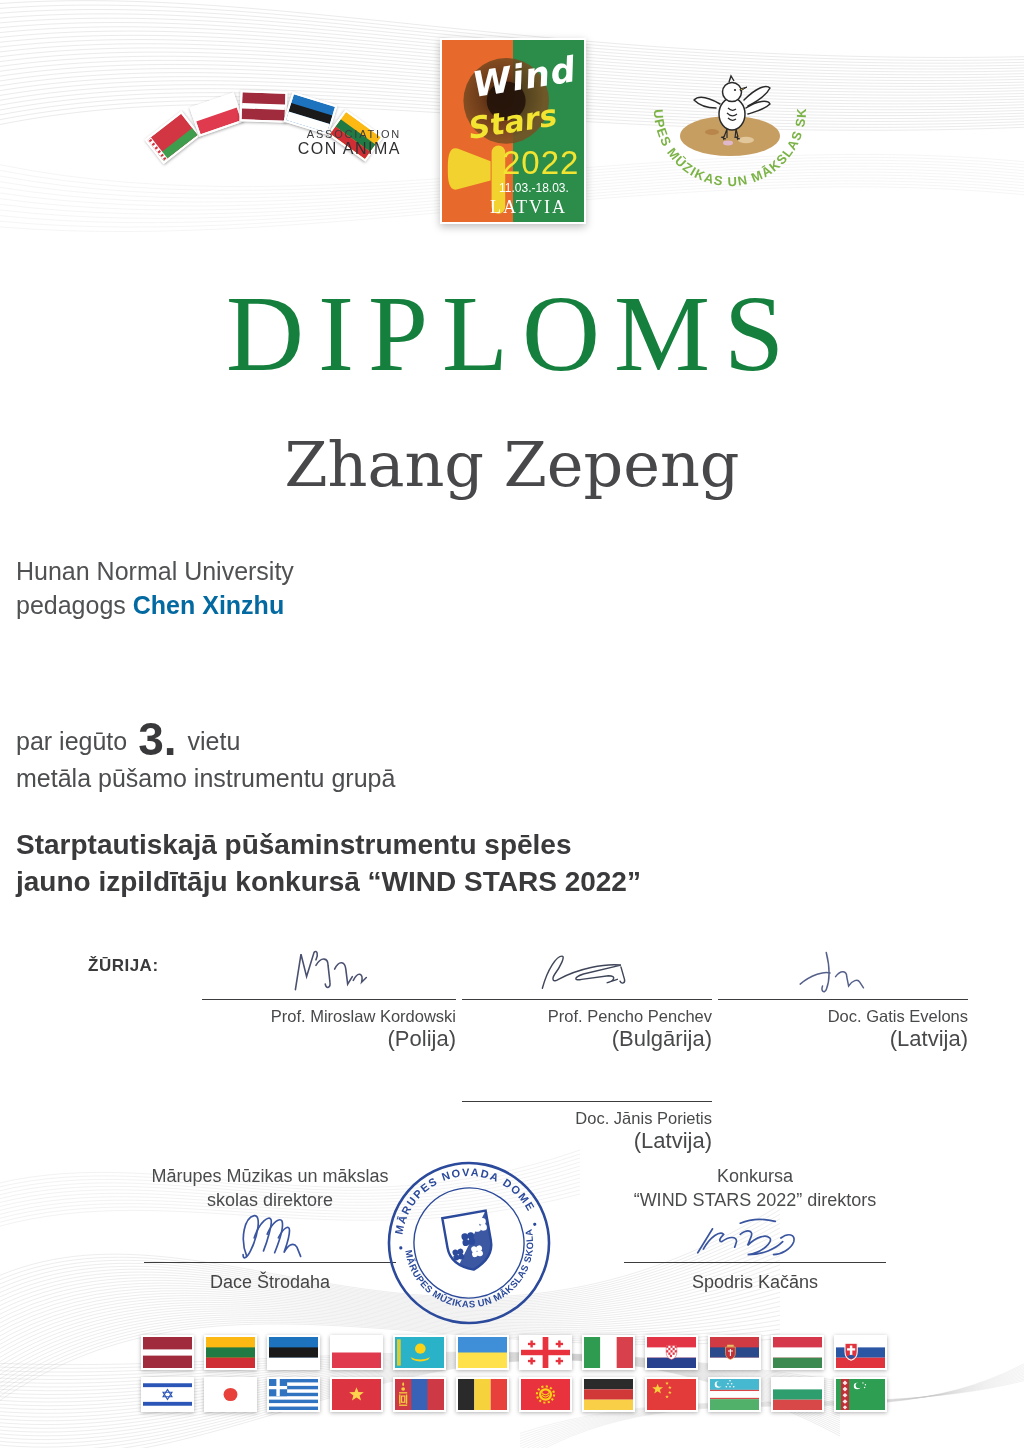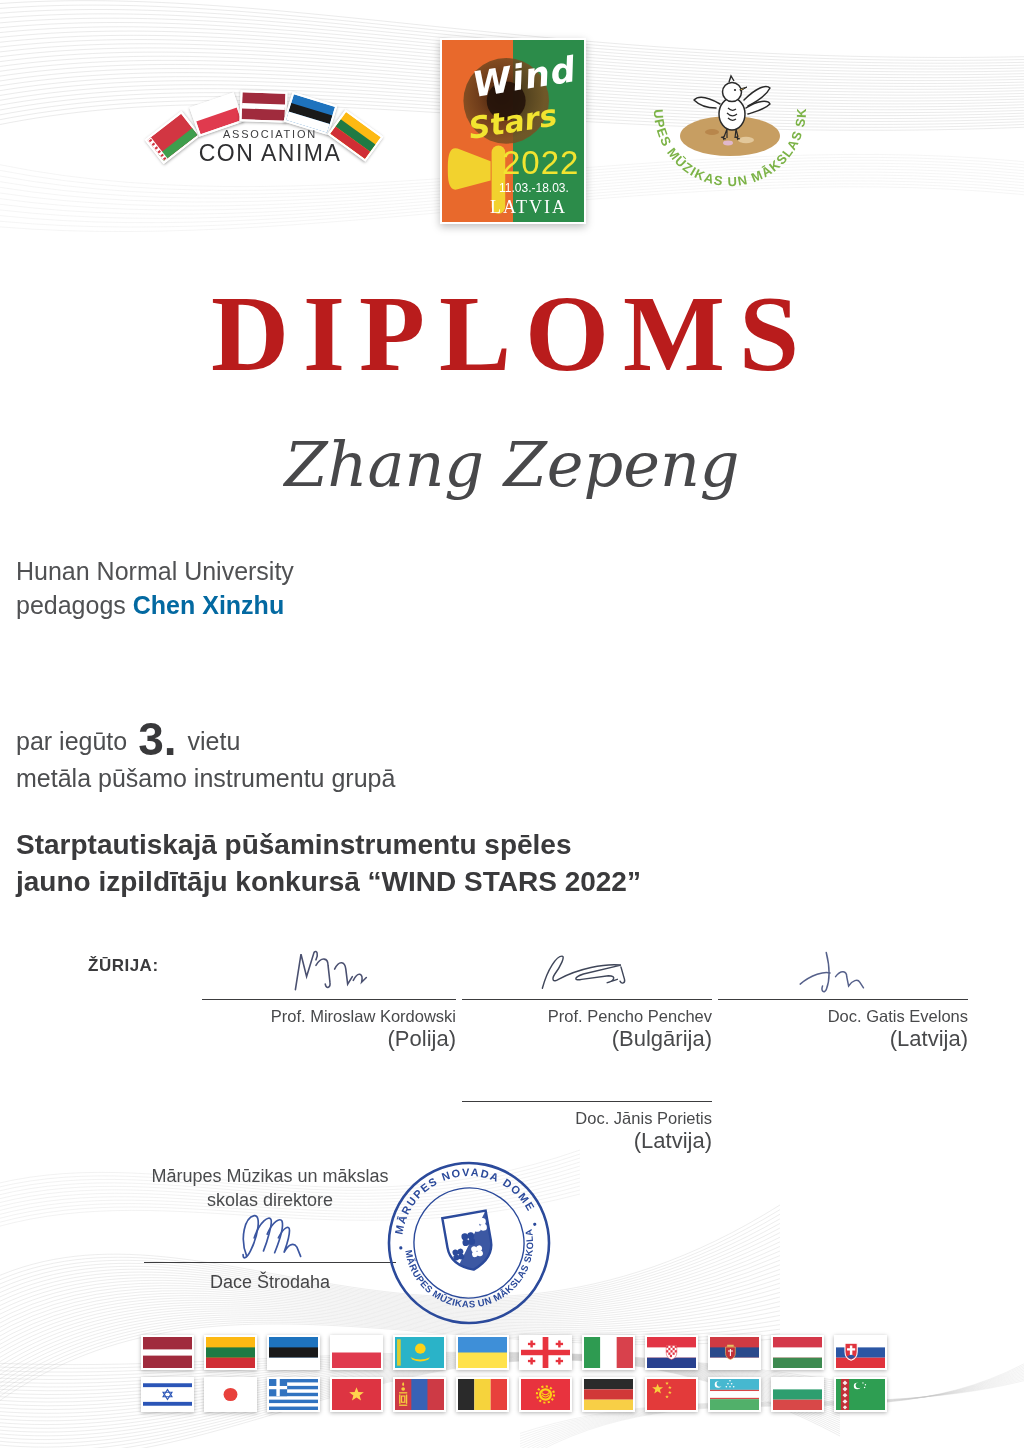--- a/index.html
+++ b/index.html
@@ -6,23 +6,23 @@
   html,body{background:#e9e9e9}
   .page{position:relative;width:1024px;height:1448px;margin:0 auto;background:#fff;overflow:hidden;
         font-family:"Liberation Sans",sans-serif;color:#454547}
   .waves{position:absolute;left:0;top:0;width:1024px;height:1448px;pointer-events:none}
 
   
   .conanima{position:absolute;left:143px;top:86px;width:246px;height:118px}
   .ca-flag{position:absolute;width:47px;height:31px;border:2px solid #fff;background:#fff;
            box-shadow:0 1px 3px rgba(0,0,0,.35)}
   .ca-flag svg{display:block;width:100%;height:100%}
-  .ca-text{position:absolute;left:4px;top:42px;width:100%;text-align:center}
+  .ca-text{position:absolute;left:12px;top:42px;width:100%;text-align:right}
   .ca-assoc{font-size:11px;letter-spacing:1.8px;color:#3c3c3e}
-  .ca-name{font-size:23px;letter-spacing:1.5px;color:#2f2f31}
+  .ca-name{font-size:16px;letter-spacing:1.5px;color:#2f2f31}
 
   .windstars{position:absolute;left:440px;top:38px;width:146px;height:186px;border:2px solid #fff;
              box-shadow:0 3px 8px rgba(0,0,0,.25);overflow:hidden}
   .ws-half{position:absolute;top:0;height:100%;width:50%}
   .ws-orange{left:0;background:#e8692c}
   .ws-green{right:0;background:#2c8c4a}
   .ws-art{position:absolute;left:0;top:0;width:100%;height:100%}
   .ws-txt{position:absolute;left:0;width:100%;pointer-events:none}
   .ws-wind{top:14px;left:30px;font-size:35px;font-weight:700;font-style:italic;color:#fff;
            transform:rotate(-9deg);font-family:"DejaVu Sans",sans-serif;letter-spacing:1px}
@@ -31,24 +31,24 @@
   .ws-year{top:104px;left:60px;font-size:33px;color:#f2e430;letter-spacing:1px}
   .ws-dates{top:141px;left:57px;font-size:12px;color:#fff}
   .ws-country{top:157px;left:48px;font-size:18px;color:#fff;letter-spacing:2px;
               font-family:"Liberation Serif",serif}
 
   .school-logo{position:absolute;left:644px;top:70px;width:172px;height:122px}
   .school-logo svg{width:100%;height:100%}
 
   
   .title{position:absolute;top:272px;left:0;width:100%;text-align:center;
-         font-family:"Liberation Serif",serif;font-weight:700;font-size:108px;
-         letter-spacing:14px;color:#b91c1c}
+         font-family:"Liberation Serif",serif;font-weight:400;font-size:108px;
+         letter-spacing:14px;color:#15803d}
   .recipient{position:absolute;top:428px;left:0;width:100%;text-align:center;
-             font-family:"DejaVu Serif",serif;font-style:italic;font-size:62px;color:#48484a}
+             font-family:"DejaVu Serif",serif;font-size:62px;color:#48484a}
   .ctr{position:absolute;left:16px;width:100%;}
   .institution{top:557px;font-size:25px;color:#505153}
   .pedagog{top:591px;font-size:25px;color:#505153}
   .pedagog b{color:#0369a1}
   .award{top:712px;font-size:25px;color:#4c4d4f}
   .place{font-size:46px;font-weight:700;color:#39393b;vertical-align:-5px;margin:0 4px}
   .category{top:764px;font-size:25px;color:#4c4d4f}
   .competition{top:826px;font-size:28px;font-weight:700;line-height:37px;color:#3a3a3c}
 
   
@@ -445,20 +445,39 @@
     <circle cx="17" cy="78" r="1.6" fill="#2b4a9b"></circle>
     <circle cx="153" cy="78" r="1.6" fill="#2b4a9b"></circle>
     <text font-family="Liberation Sans, sans-serif" font-size="11" font-weight="700" fill="#2b4a9b" letter-spacing="1.6">
       <textPath href="#sealTop" startOffset="50%" text-anchor="middle">MĀRUPES NOVADA DOME</textPath>
     </text>
     <text font-family="Liberation Sans, sans-serif" font-size="9.5" font-weight="700" fill="#2b4a9b" letter-spacing=".4">
       <textPath href="#sealBottom" startOffset="50%" text-anchor="middle">MĀRUPES MŪZIKAS UN MĀKSLAS SKOLA</textPath>
     </text>
   </svg>
 
+  <div class="official off-right">
+    <div class="off-title">
+      <div>Konkursa</div>
+      <div>“WIND STARS 2022” direktors</div>
+    </div>
+    <div class="off-sig">
+      <svg width="140" height="48" viewBox="0 0 140 52">
+        <g stroke="#3a55a0" stroke-width="1.8" fill="none" stroke-linecap="round">
+          <path d="M8 42 L 24 16"></path>
+          <path d="M14 38 C 22 24 32 18 36 22 C 32 26 30 30 34 30 C 42 24 50 24 50 30 L 48 36"></path>
+          <path d="M54 22 C 62 16 68 18 66 24 L 62 34 C 72 24 82 22 86 26 C 90 30 78 42 62 44 C 78 44 92 38 100 30"></path>
+          <path d="M54 10 C 68 4 84 6 92 8"></path>
+          <path d="M98 26 C 106 20 114 22 112 30 C 109 38 98 44 90 44"></path>
+        </g>
+      </svg>
+    </div>
+    <div class="off-line"></div>
+    <div class="off-name">Spodris Kačāns</div>
+  </div>
 
   <div class="flags-row" id="flags-r1">
       <div class="flag">
         <svg viewBox="0 0 60 40" preserveAspectRatio="none">
           <rect width="60" height="40" fill="#a02b3d"></rect>
           <rect y="16" width="60" height="8" fill="#fff"></rect>
         </svg>
       </div>
       <div class="flag">
         <svg viewBox="0 0 60 40" preserveAspectRatio="none">

